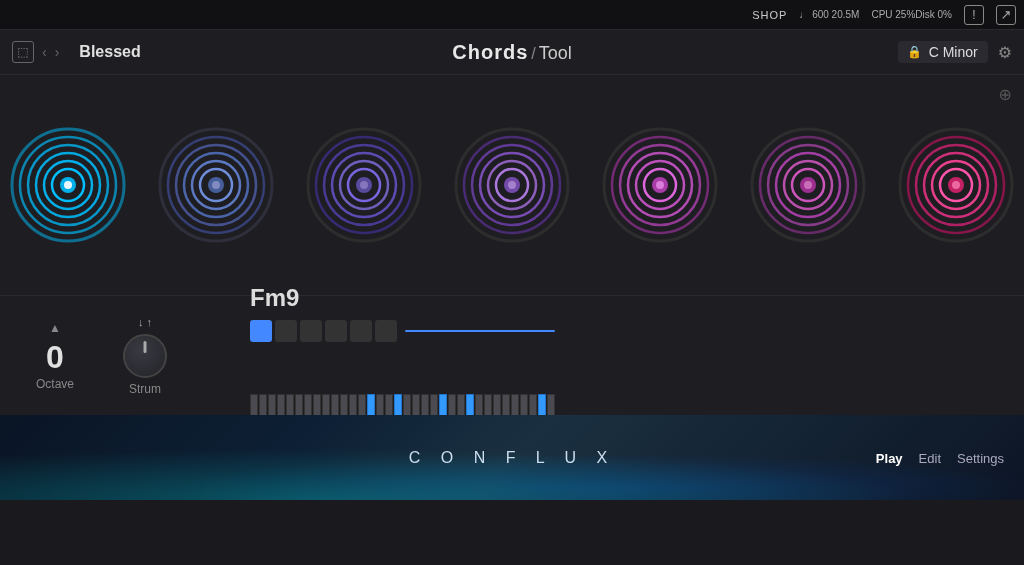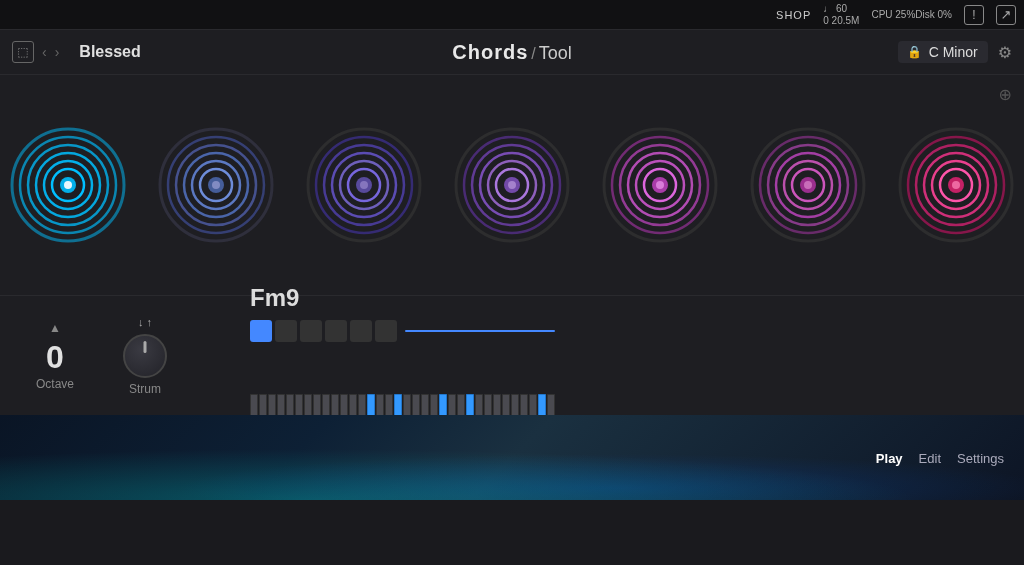--- a/index.html
+++ b/index.html
@@ -24,21 +24,21 @@
       gap: 12px;
       border-bottom: 1px solid #2a2a2e;
     }
     .top-bar-shop {
       font-size: 11px;
       color: #ccc;
       letter-spacing: 1px;
     }
     .top-bar-numbers {
       display: flex;
-      flex-direction: column;
+      flex-direction: row;
       font-size: 10px;
       color: #aaa;
       line-height: 1.2;
     }
     .top-bar-cpu {
       display: flex;
       flex-direction: row;
       font-size: 10px;
       color: #aaa;
       line-height: 1.2;
@@ -612,18 +612,19 @@
           <div style="width:8px;height:36px;background:#3399ff;border-radius:0 0 2px 2px;border:0.5px solid #2277cc;"></div>
           <div style="width:8px;height:36px;background:#4a4a50;border-radius:0 0 2px 2px;border:0.5px solid #333;"></div>
         </div>
       </div>
     </div>
 
   </div>
 </div>
 
 <div id="bottom-area">
+  <span class="conflux-logo">C O N F L U X</span>
   <div class="bottom-nav">
     <span class="bottom-nav-item active">Play</span>
     <span class="bottom-nav-item">Edit</span>
     <span class="bottom-nav-item">Settings</span>
   </div>
 </div>
 
 </body></html>

